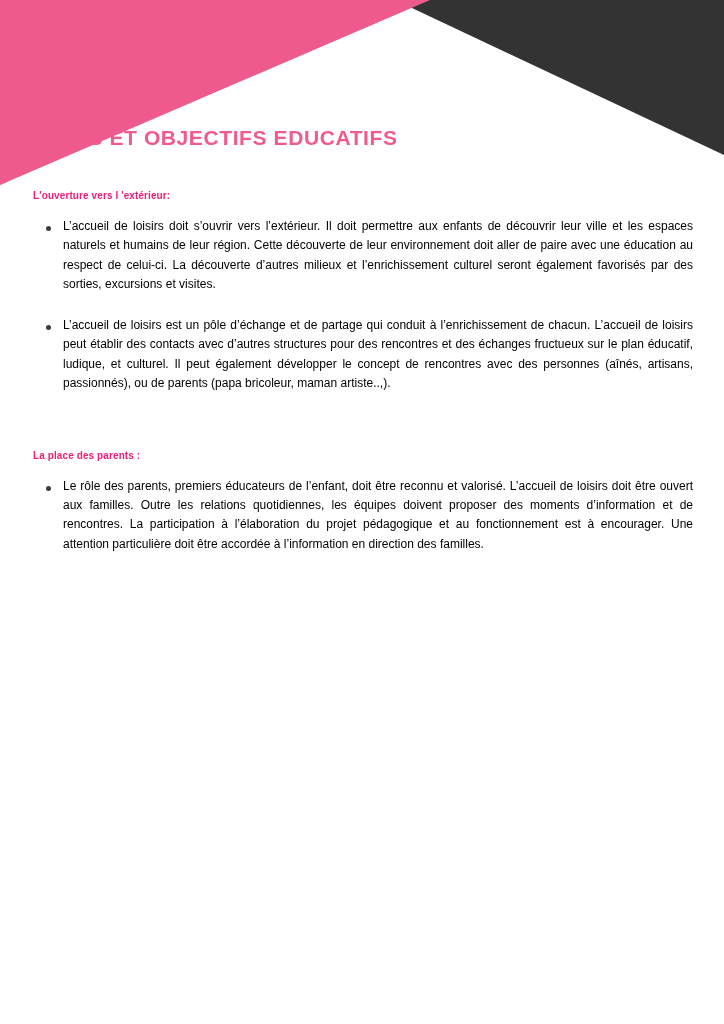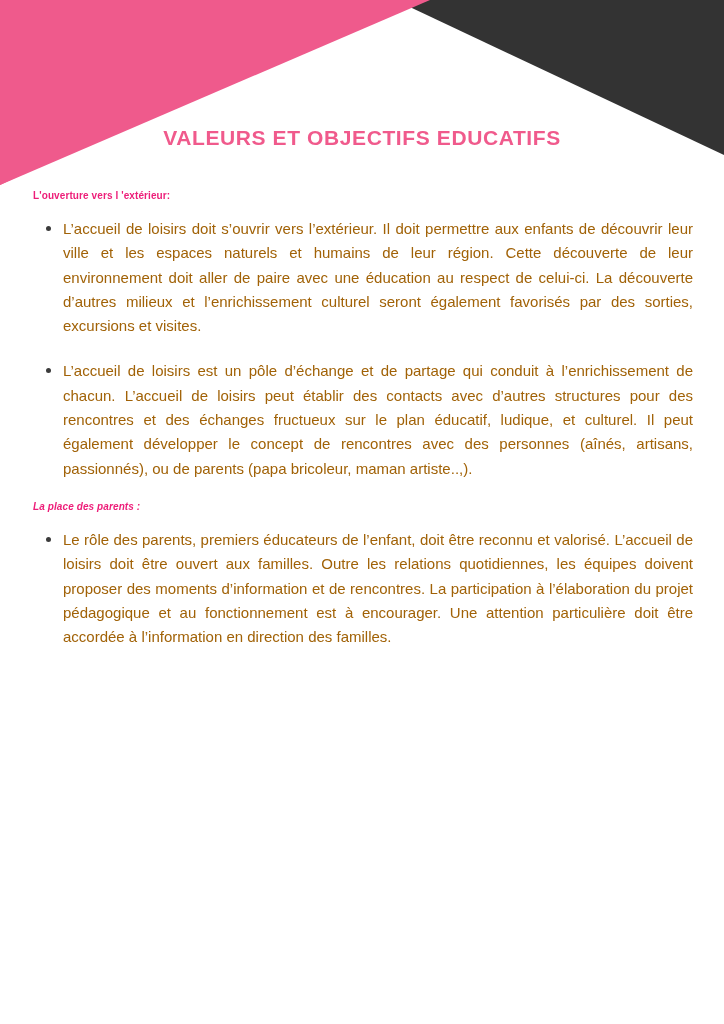--- a/index.html
+++ b/index.html
@@ -35,21 +35,20 @@
     left: 0;
     width: 724px;
     height: 1024px;
   }
 
   #doc-title {
     position: absolute;
     top: 126px;
     left: 0;
     width: 724px;
-    text-align: center;
     font-size: 21px;
     font-weight: bold;
     letter-spacing: 0.6px;
     color: #f05a8c;
     z-index: 3;
   }
 
   #content {
     position: absolute;
     top: 190px;
@@ -58,36 +57,35 @@
   }
 
   .section-heading {
     font-size: 10px;
     font-weight: bold;
     color: #ed1e79;
     margin: 0 0 16px 0;
     letter-spacing: 0.1px;
   }
   .section-heading.second {
-    margin-top: 20px;
-    font-style: italic;
+    margin-top: 56px;
   }
 
   ul.bullets {
     list-style: none;
     margin: 0;
     padding: 0;
   }
   ul.bullets li {
     position: relative;
     padding-left: 30px;
     margin-bottom: 21px;
-    font-size: 15px;
+    font-size: 12px;
     line-height: 1.62;
-    color: #a16207;
+    color: #000000;
     text-align: justify;
     text-justify: inter-word;
   }
   ul.bullets li:last-child {
     margin-bottom: 0;
   }
   ul.bullets li .bullet-dot {
     position: absolute;
     left: 13px;
     top: 9px;

